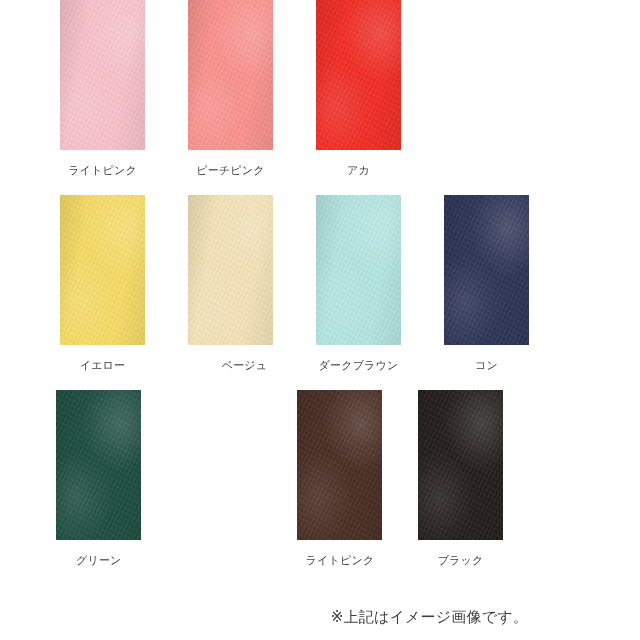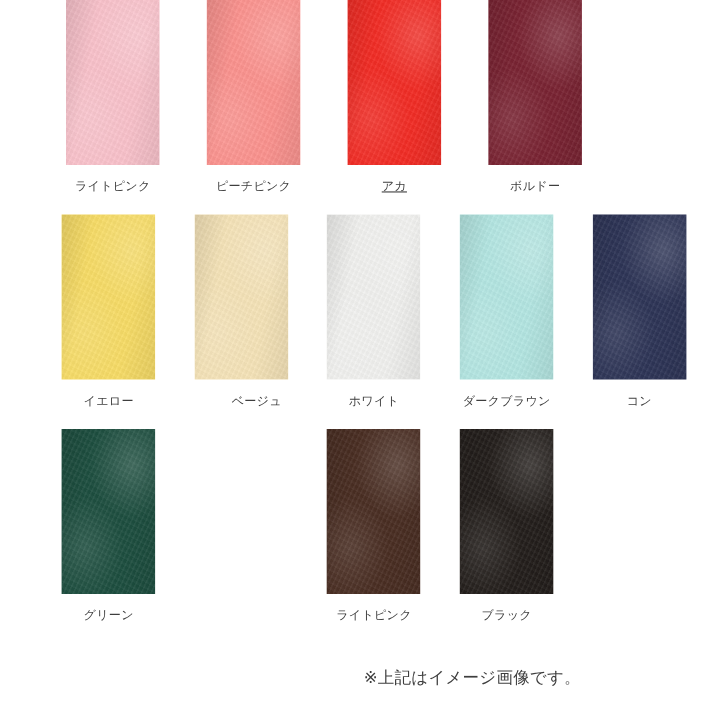--- a/index.html
+++ b/index.html
@@ -130,29 +130,21 @@
           <span class="tex-c"></span>
         </div>
         <div class="swatch-label" style="color: rgb(62, 62, 62);">ピーチピンク</div>
       </div>
       <div class="swatch-cell">
         <div class="swatch-chip" style="background-color: rgb(242, 45, 38);">
           <span class="tex-a"></span>
           <span class="tex-b"></span>
           <span class="tex-c"></span>
         </div>
-        <div class="swatch-label" style="color: rgb(62, 62, 62); text-decoration: underline;">アカ</div>
-      </div>
-      <div class="swatch-cell">
-        <div class="swatch-chip" style="background-color: rgb(122, 36, 51);">
-          <span class="tex-a"></span>
-          <span class="tex-b"></span>
-          <span class="tex-c"></span>
-        </div>
-        <div class="swatch-label" style="color: rgb(62, 62, 62);">ボルドー</div>
+        <div class="swatch-label" style="color: rgb(62, 62, 62);">アカ</div>
       </div>
     </div>
 
     <div class="swatch-row">
       <div class="swatch-cell cell-first">
         <div class="swatch-chip" style="background-color: rgb(247, 220, 103);">
           <span class="tex-a"></span>
           <span class="tex-b"></span>
           <span class="tex-c"></span>
         </div>
@@ -160,28 +152,20 @@
       </div>
       <div class="swatch-cell">
         <div class="swatch-chip" style="background-color: rgb(245, 227, 184);">
           <span class="tex-a"></span>
           <span class="tex-b"></span>
           <span class="tex-c"></span>
         </div>
         <div class="swatch-label" style="color: rgb(62, 62, 62); margin-left: 28px;">ベージュ</div>
       </div>
       <div class="swatch-cell">
-        <div class="swatch-chip" style="background-color: rgb(241, 241, 239);">
-          <span class="tex-a"></span>
-          <span class="tex-b"></span>
-          <span class="tex-c"></span>
-        </div>
-        <div class="swatch-label" style="color: rgb(62, 62, 62);">ホワイト</div>
-      </div>
-      <div class="swatch-cell">
         <div class="swatch-chip" style="background-color: rgb(180, 230, 226);">
           <span class="tex-a"></span>
           <span class="tex-b"></span>
           <span class="tex-c"></span>
         </div>
         <div class="swatch-label" style="color: rgb(62, 62, 62);">ダークブラウン</div>
       </div>
       <div class="swatch-cell">
         <div class="swatch-chip" style="background-color: rgb(46, 53, 87);">
           <span class="tex-a"></span>

